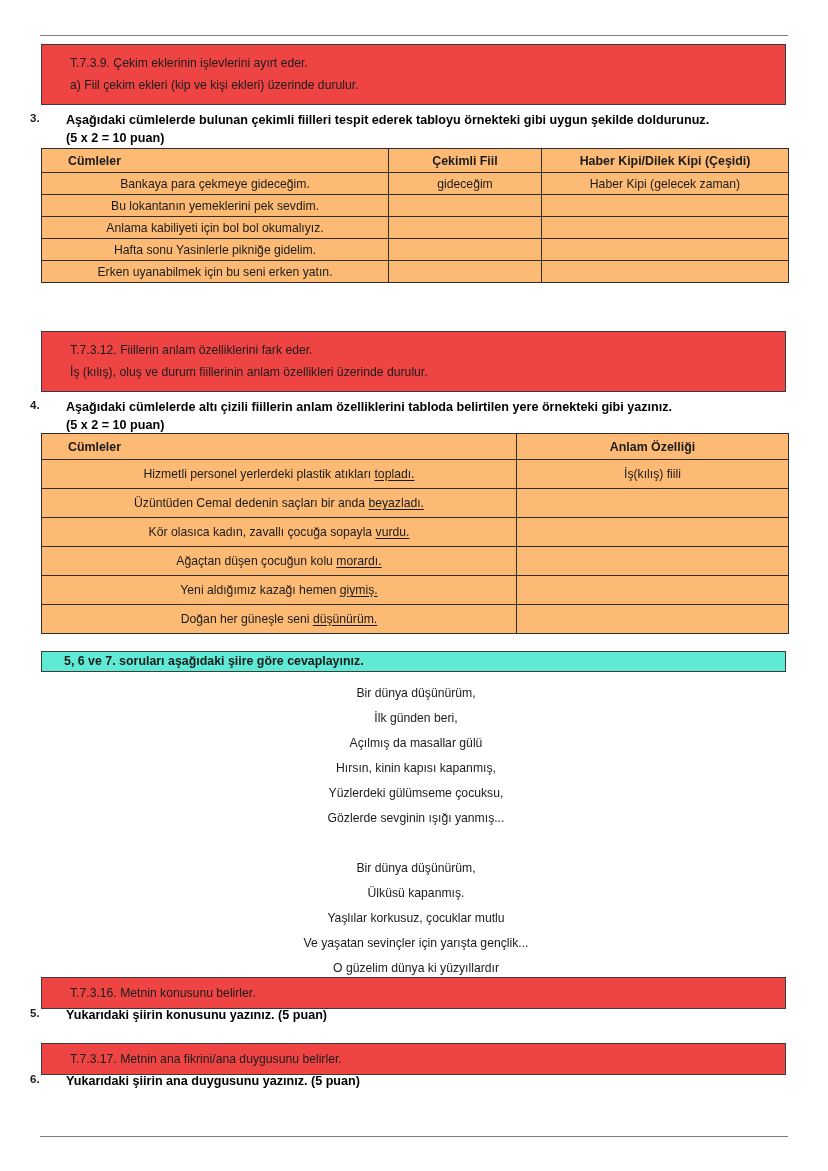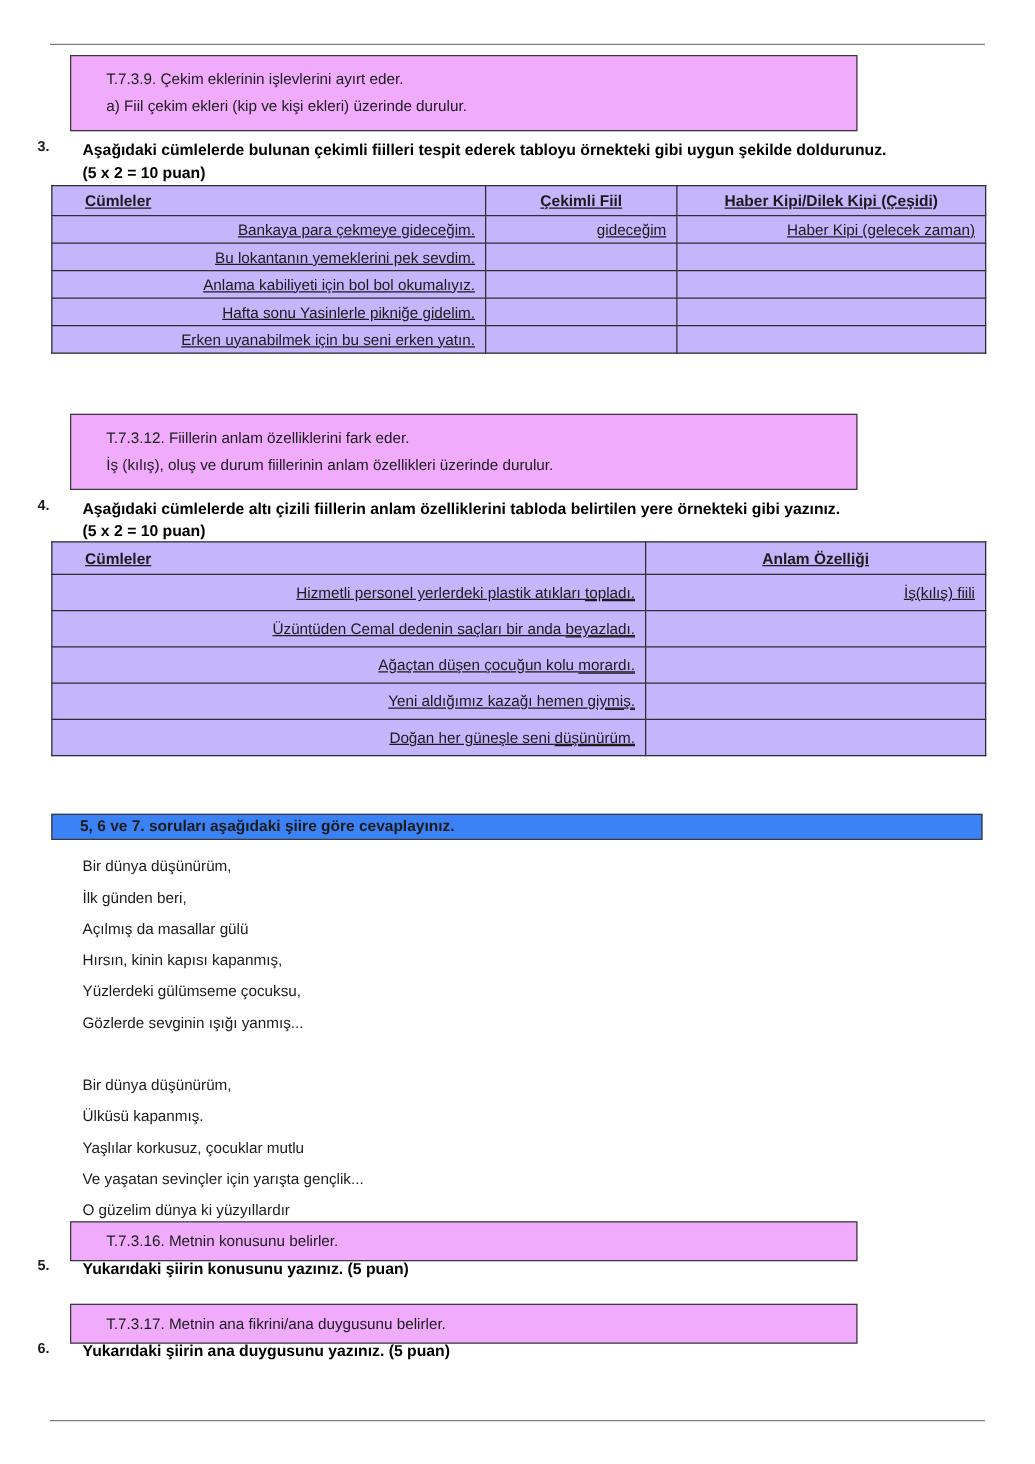--- a/index.html
+++ b/index.html
@@ -30,25 +30,25 @@
     width: 748px;
     height: 0;
     border-top: 1.6px solid #7d7d7d;
   }
   .rule.top { top: 35px; }
   .rule.bottom { top: 1136px; }
 
   
   .outcome-box {
     position: absolute;
-    left: 56px;
-    width: 630px;
+    left: 41px;
+    width: 745px;
     border: 1.3px solid #3b3b3b;
     box-sizing: border-box;
-    background: #f0abfc;
+    background: #ef4444;
     padding: 7px 0 7px 0;
   }
   .outcome-line {
     font-size: 12.2px;
     line-height: 1.35;
     padding: 3px 0 3px 28px;
     color: #1b1b1b;
     white-space: nowrap;
   }
 
@@ -80,32 +80,31 @@
   .q-body .pts {
     display: block;
     text-align: left;
   }
   .q-body.nojust { text-align: left; }
 
   
   table.exam {
     position: absolute;
     border-collapse: collapse;
-    background: #c4b5fd;
+    background: #fdba74;
     table-layout: fixed;
-    text-decoration: underline;
   }
   table.exam td, table.exam th {
     border: 1.2px solid #2e2e2e;
     padding: 0 8px;
     font-size: 12.2px;
     font-weight: normal;
     color: #1b1b1b;
     vertical-align: middle;
-    text-align: right;
+    text-align: center;
     box-sizing: border-box;
   }
   table.exam th {
     font-weight: bold;
     text-align: center;
     font-size: 12.4px;
   }
   table.exam th.left-head { text-align: left; padding-left: 26px; }
   td.cellpad { padding-left: 26px; }
   td.ctr { text-align: center; }
@@ -125,21 +124,21 @@
 
   
   .poem-bar {
     position: absolute;
     left: 41px;
     top: 651px;
     width: 745px;
     height: 21px;
     border: 1.3px solid #3b3b3b;
     box-sizing: border-box;
-    background: #3b82f6;
+    background: #5eead4;
     font-size: 12.4px;
     font-weight: bold;
     line-height: 19px;
     padding-left: 22px;
     color: #1b1b1b;
   }
 
   
   .poem {
     position: absolute;
@@ -147,20 +146,21 @@
     top: 681px;
     width: 700px;
   }
   .poem .stanza { margin: 0; }
   .poem .stanza + .stanza { margin-top: 25px; }
   .poem .line {
     font-size: 12.2px;
     line-height: 25px;
     color: #1b1b1b;
     white-space: nowrap;
+    text-align: center;
   }
 </style>
 </head>
 <body>
 
 <div class="page">
 
   <div class="rule top"></div>
 
   <div class="outcome-box" style="top:44px;">
@@ -242,20 +242,24 @@
         <th>Anlam Özelliği</th>
       </tr>
     </thead>
     <tbody>
       <tr>
         <td class="cellpad red"><span>Hizmetli personel yerlerdeki plastik atıkları </span><span class="u">topladı.</span></td>
         <td class="cellpad red">İş(kılış) fiili</td>
       </tr>
       <tr>
         <td class="cellpad"><span>Üzüntüden Cemal dedenin saçları bir anda </span><span class="u">beyazladı.</span></td>
+        <td class="cellpad"></td>
+      </tr>
+      <tr>
+        <td class="cellpad"><span>Kör olasıca kadın, zavallı çocuğa sopayla </span><span class="u">vurdu.</span></td>
         <td class="cellpad"></td>
       </tr>
       <tr>
         <td class="cellpad"><span>Ağaçtan düşen çocuğun kolu </span><span class="u">morardı.</span></td>
         <td class="cellpad"></td>
       </tr>
       <tr>
         <td class="cellpad"><span>Yeni aldığımız kazağı hemen </span><span class="u">giymiş.</span></td>
         <td class="cellpad"></td>
       </tr>

